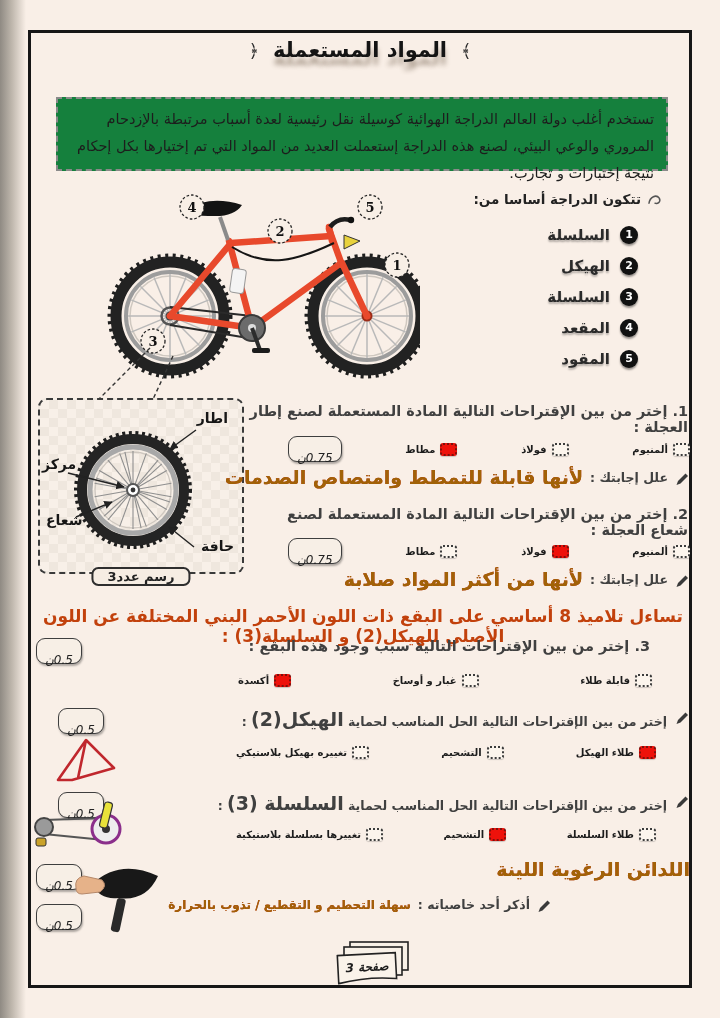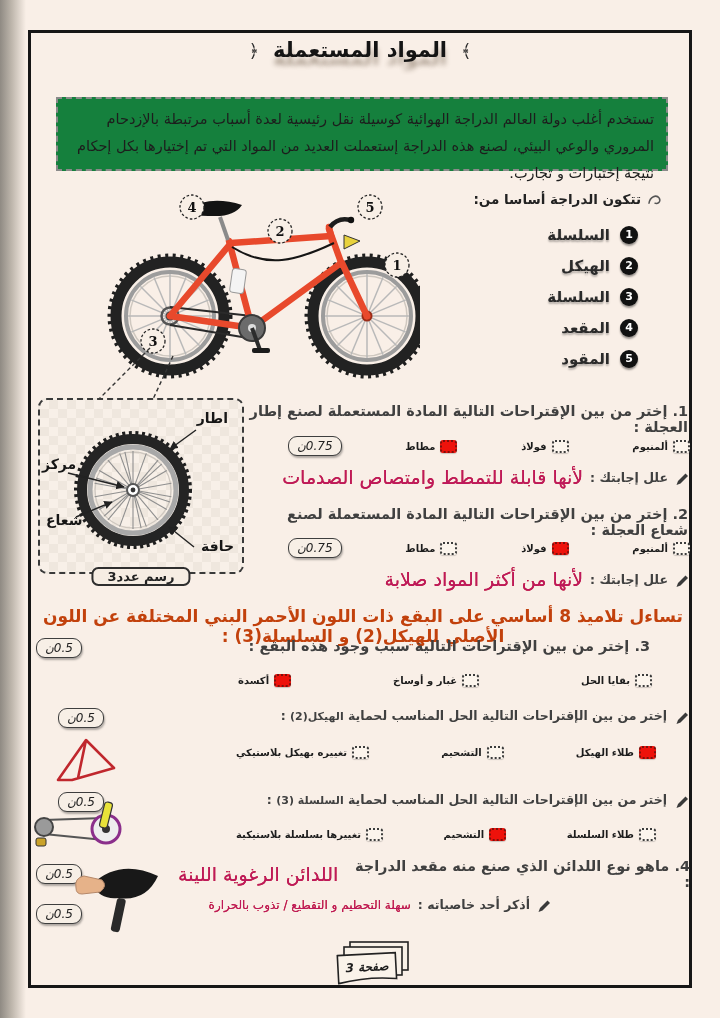--- a/index.html
+++ b/index.html
@@ -49,30 +49,30 @@
     font-size:13px;font-weight:bold;color:#222;white-space:nowrap;}
   
   .qtitle{font-size:14.5px;font-weight:bold;color:#404040;text-align:right;}
   .opt-row{display:flex;justify-content:space-between;align-items:center;}
   .opt{display:flex;align-items:center;gap:5px;}
   .cb{width:17px;height:13px;border:2px dotted #3c3c3c;border-radius:3px;
     background:#fcf5ed;box-shadow:0 1px 1px rgba(0,0,0,.18);}
   .cb.checked{background:#ee120b;border-color:#7e100c;}
   .opt-label{font-size:10px;font-weight:bold;color:#1c1c1c;white-space:nowrap;}
   .badge{font-size:12px;font-style:italic;border:1.4px solid #3e3e3e;border-radius:9px;
-    padding:0 8px;background:#f7efe6;box-shadow:1px 2px 2px rgba(0,0,0,.3);
+    padding:12px 8px;background:#f7efe6;box-shadow:1px 2px 2px rgba(0,0,0,.3);
     height:20px;line-height:18px;white-space:nowrap;color:#222;flex:0 0 auto;}
   .spaced{font-size:12.5px;letter-spacing:1.6px;color:#404040;font-weight:bold;}
   .ans-row{display:flex;align-items:center;gap:7px;}
-  .red-ans{color:#be185d;font-weight:normal;font-size:19px;white-space:nowrap;
+  .red-ans{color:#a16207;font-weight:bold;font-size:19px;white-space:nowrap;
     text-shadow:0 0 .6px #c3241c;}
   .red-ans.small{font-size:12px;}
   .sec-row{display:flex;align-items:flex-start;gap:8px;}
   .sec-text{flex:1;text-align:right;}
-  .sec-bold{font-weight:bold;letter-spacing:1.6px;font-size:11px;}
+  .sec-bold{font-weight:bold;letter-spacing:1.6px;font-size:19px;}
   .pen{flex:0 0 auto;margin-top:2px;}
   .interlude{font-size:17px;font-weight:bold;color:#c2410c;text-align:center;}
 </style>
 </head>
 <body>
 
 <div class="page">
   <div class="scan-edge"></div>
   <div class="frame"></div>
 
@@ -308,21 +308,21 @@
 
   <div class="abs interlude" style="left:40px;top:606px;width:646px;">تساءل تلاميذ 8 أساسي على البقع ذات اللون الأحمر البني المختلفة عن اللون الأصلي للهيكل(2) و السلسلة(3) :</div>
 
   <div class="abs sec-row" style="left:36px;top:638px;width:614px;">
     <span class="qtitle sec-text">3. إختر من بين الإقتراحات التالية سبب وجود هذه البقع :</span>
     <span class="badge">0.5ن</span>
   </div>
   <div class="abs opt-row" style="left:238px;top:674px;width:414px;">
     <span class="opt">
       <span class="cb"></span>
-      <span class="opt-label">بقايا الحل</span>
+      <span class="opt-label">قابلة طلاء</span>
     </span>
     <span class="opt">
       <span class="cb"></span>
       <span class="opt-label">غبار و أوساخ</span>
     </span>
     <span class="opt">
       <span class="cb checked"></span>
       <span class="opt-label">أكسدة</span>
     </span>
   </div>
@@ -388,21 +388,20 @@
   </svg>
 
   <span class="abs badge" style="left:36px;top:864px;">0.5ن</span>
   <span class="abs badge" style="left:36px;top:904px;">0.5ن</span>
   <svg class="abs" style="left:72px;top:854px;" width="96" height="84" viewBox="0 0 96 84">
     <path d="M20,30 Q48,4 86,22 Q74,48 46,44 Q28,46 20,30 Z" fill="#181818"></path>
     <rect x="42" y="44" width="9" height="34" rx="3" fill="#2a2a2a" transform="rotate(12 46 60)"></rect>
     <path d="M4,34 Q2,24 12,22 L30,26 Q36,32 28,38 L10,40 Q4,40 4,34 Z" fill="#e6b289" stroke="#b5886a" stroke-width="1"></path>
   </svg>
   <div class="abs ans-row" style="left:178px;top:858px;width:512px;">
-    <span class="qtitle">4. ماهو نوع اللدائن الذي صنع منه مقعد الدراجة :</span>
     <span class="red-ans">اللدائن الرغوية اللينة</span>
   </div>
   <div class="abs ans-row" style="left:148px;top:896px;width:404px;">
     <svg class="pen" width="15" height="15" viewBox="0 0 15 15">
       <path d="M1.5,14 L3,10 L10.5,2.5 L13,5 L5.5,12.5 Z" fill="#3a3a3a"></path>
     </svg>
     <span class="spaced">أذكر أحد خاصياته :</span>
     <span class="red-ans small">سهلة التحطيم و التقطيع / تذوب بالحرارة</span>
   </div>
 

